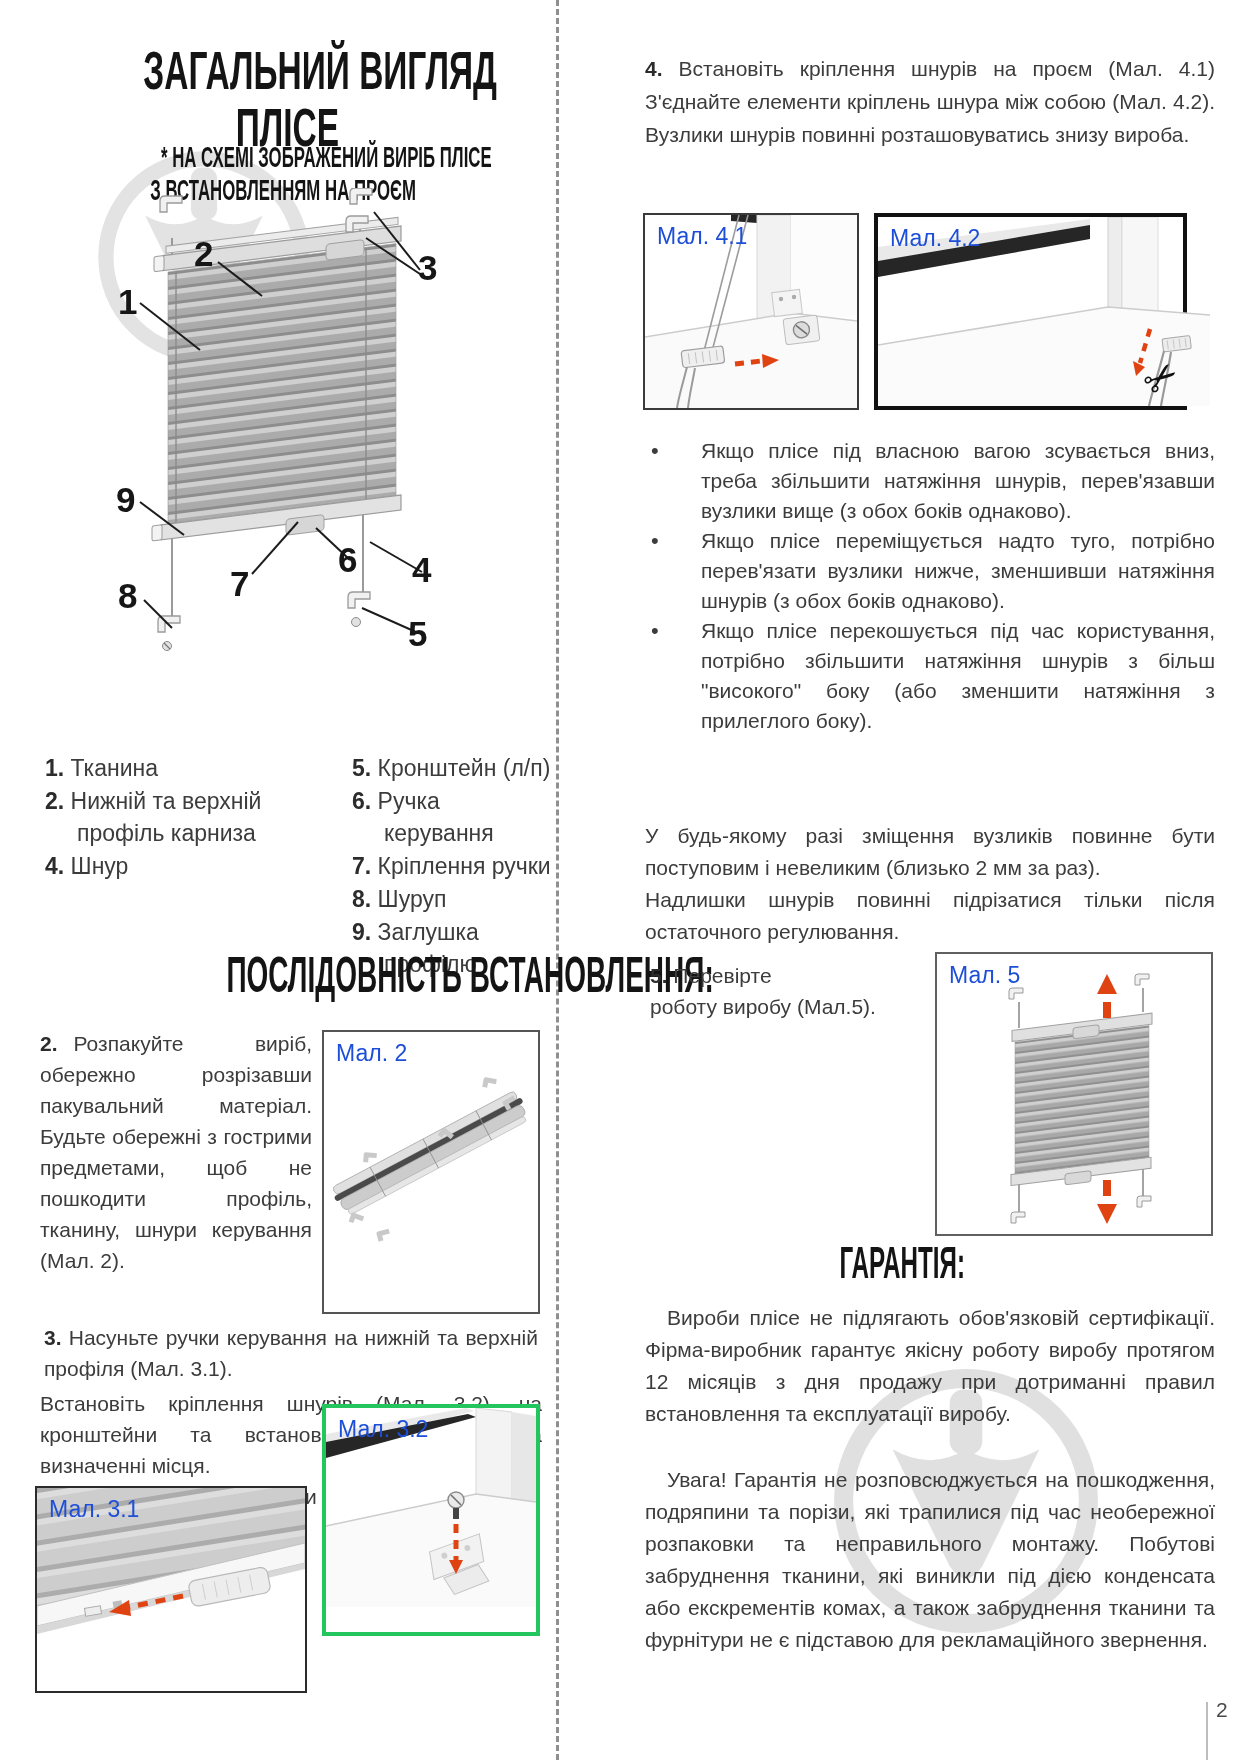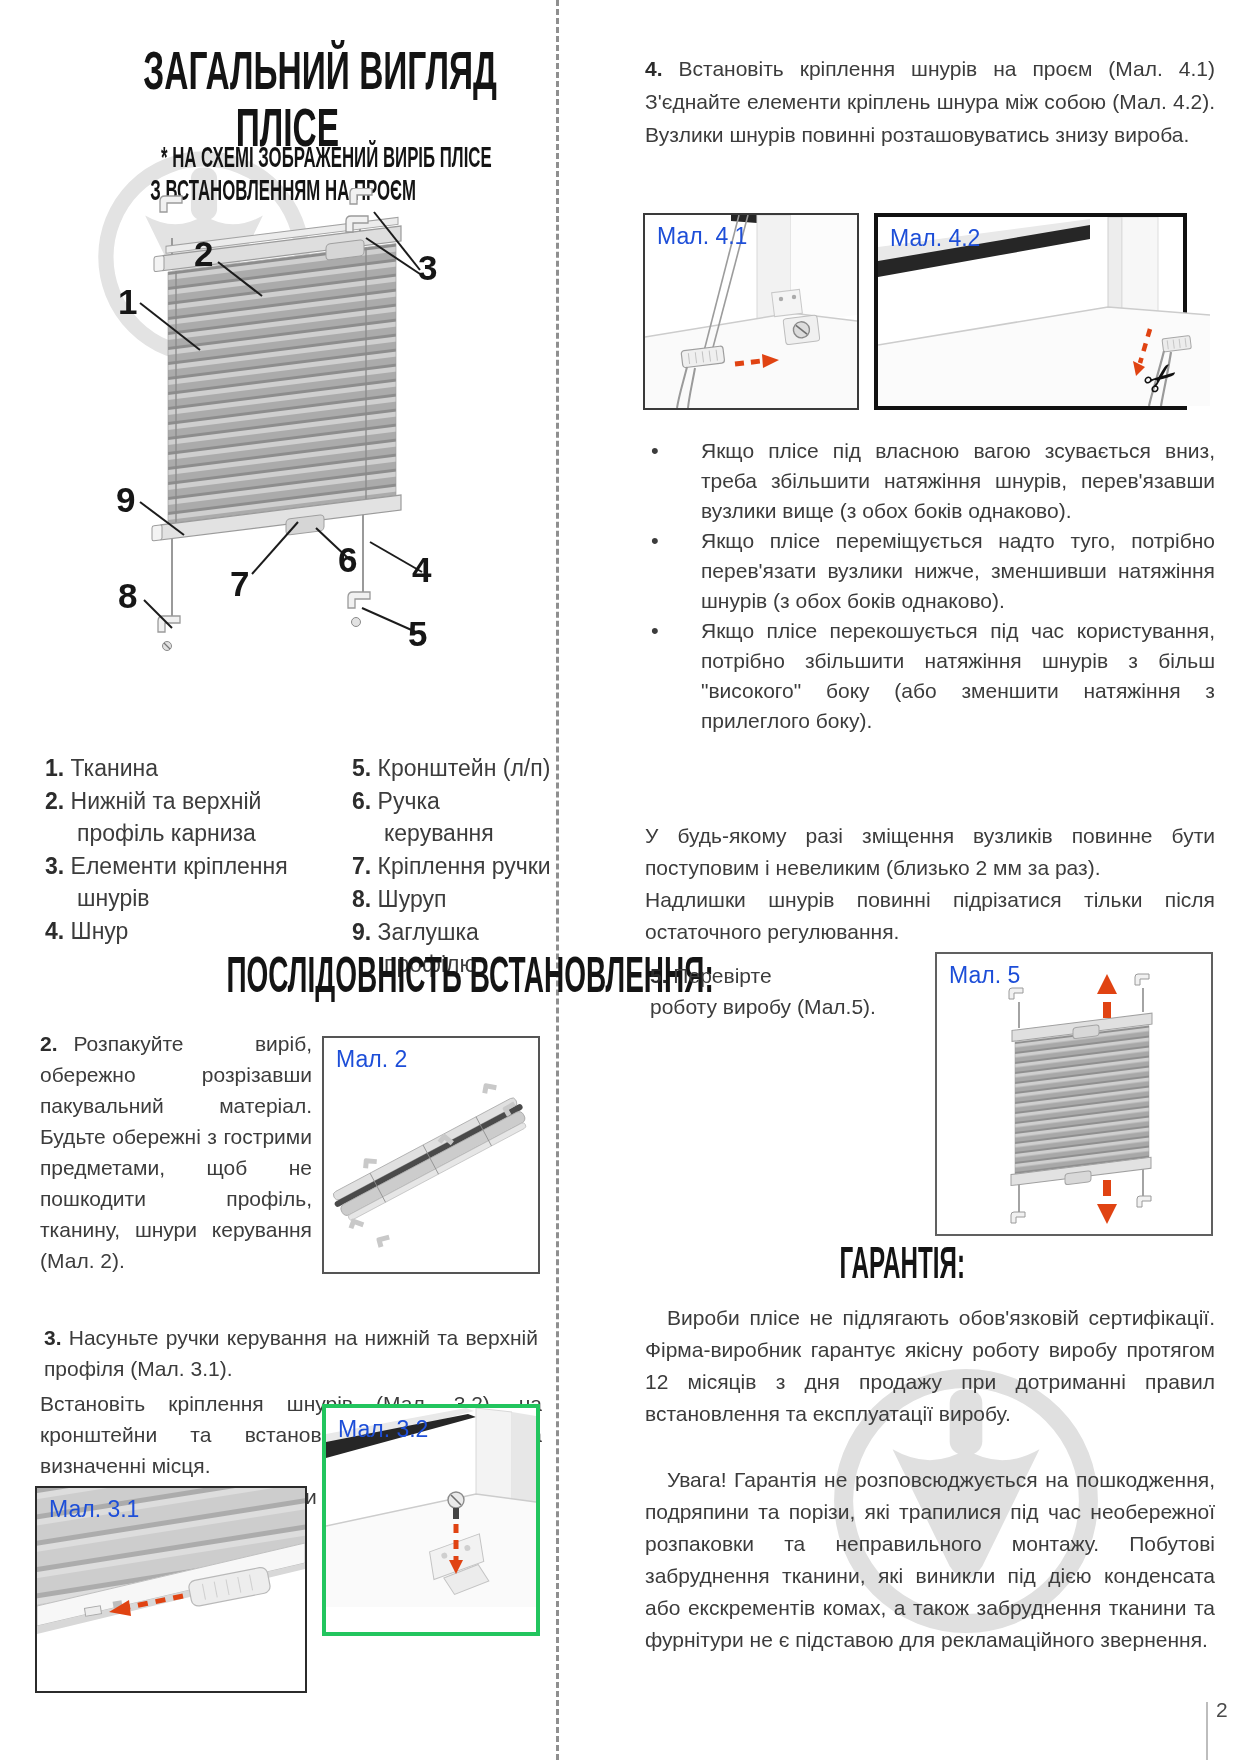--- a/index.html
+++ b/index.html
@@ -114,39 +114,38 @@
     <div class="dnum" style="left:348px;top:428px;">5</div>
     <div class="dnum" style="left:278px;top:354px;">6</div>
     <div class="dnum" style="left:170px;top:378px;">7</div>
     <div class="dnum" style="left:58px;top:390px;">8</div>
     <div class="dnum" style="left:56px;top:294px;">9</div>
   </div>
 
   <div class="abs" style="left:45px;top:752px;width:282px;z-index:1;">
     <div class="legend-item"><span class="b">1.</span> <span>Тканина</span></div>
     <div class="legend-item"><span class="b">2.</span> <span>Нижній та верхній профіль карниза</span></div>
-    <div class="legend-item"><span class="b">3.</span> <span>Елементи кріплення шнурів</span></div>
     <div class="legend-item"><span class="b">4.</span> <span>Шнур</span></div>
   </div>
   <div class="abs" style="left:352px;top:752px;width:200px;z-index:1;">
     <div class="legend-item"><span class="b">5.</span> <span>Кронштейн (л/п)</span></div>
     <div class="legend-item"><span class="b">6.</span> <span>Ручка керування</span></div>
     <div class="legend-item"><span class="b">7.</span> <span>Кріплення ручки</span></div>
     <div class="legend-item"><span class="b">8.</span> <span>Шуруп</span></div>
     <div class="legend-item"><span class="b">9.</span> <span>Заглушка профілю</span></div>
   </div>
 
   <div class="abs center" style="left:35px;top:948px;width:505px;z-index:1;">
     <div style="font-size:50px;line-height:54px;"><span class="cond" style="transform:scaleX(0.56);">ПОСЛІДОВНІСТЬ ВСТАНОВЛЕННЯ:</span></div>
   </div>
 
   <div class="abs body21 just" style="left:40px;top:1028px;width:272px;z-index:1;">
     <span class="b" style="margin-right:16px;">2.</span><span>Розпакуйте виріб, обережно розрізавши пакувальний матеріал. Будьте обережні з гострими предметами, щоб не пошкодити профіль, тканину, шнури керування (Мал. 2).</span>
   </div>
-  <div class="figbox" style="left:322px;top:1030px;width:218px;height:238px;border:2px solid #555;z-index:1;margin-top:6px;">
+  <div class="figbox" style="left:322px;top:1030px;width:218px;height:284px;border:2px solid #555;z-index:1;">
     <div class="figlabel">Мал. 2</div>
     <svg width="214" height="234" viewBox="0 0 214 234">
       <g transform="translate(107,122) rotate(-28)">
         <rect x="-103" y="-17" width="206" height="9" rx="4" fill="#e0e0e0" stroke="#ababab" stroke-width="0.8"></rect>
         <rect x="-106" y="-8" width="212" height="6" rx="3" fill="#4a4a4a"></rect>
         <rect x="-103" y="-2" width="206" height="12" rx="5" fill="#cccccc" stroke="#a5a5a5" stroke-width="0.8"></rect>
         <rect x="-100" y="10" width="200" height="6" rx="3" fill="#e6e6e6" stroke="#b5b5b5" stroke-width="0.6"></rect>
         <g stroke="#8f8f8f" stroke-width="0.8">
             <line x1="-60" y1="-17" x2="-60" y2="16"></line>
             <line x1="0" y1="-17" x2="0" y2="16"></line>

